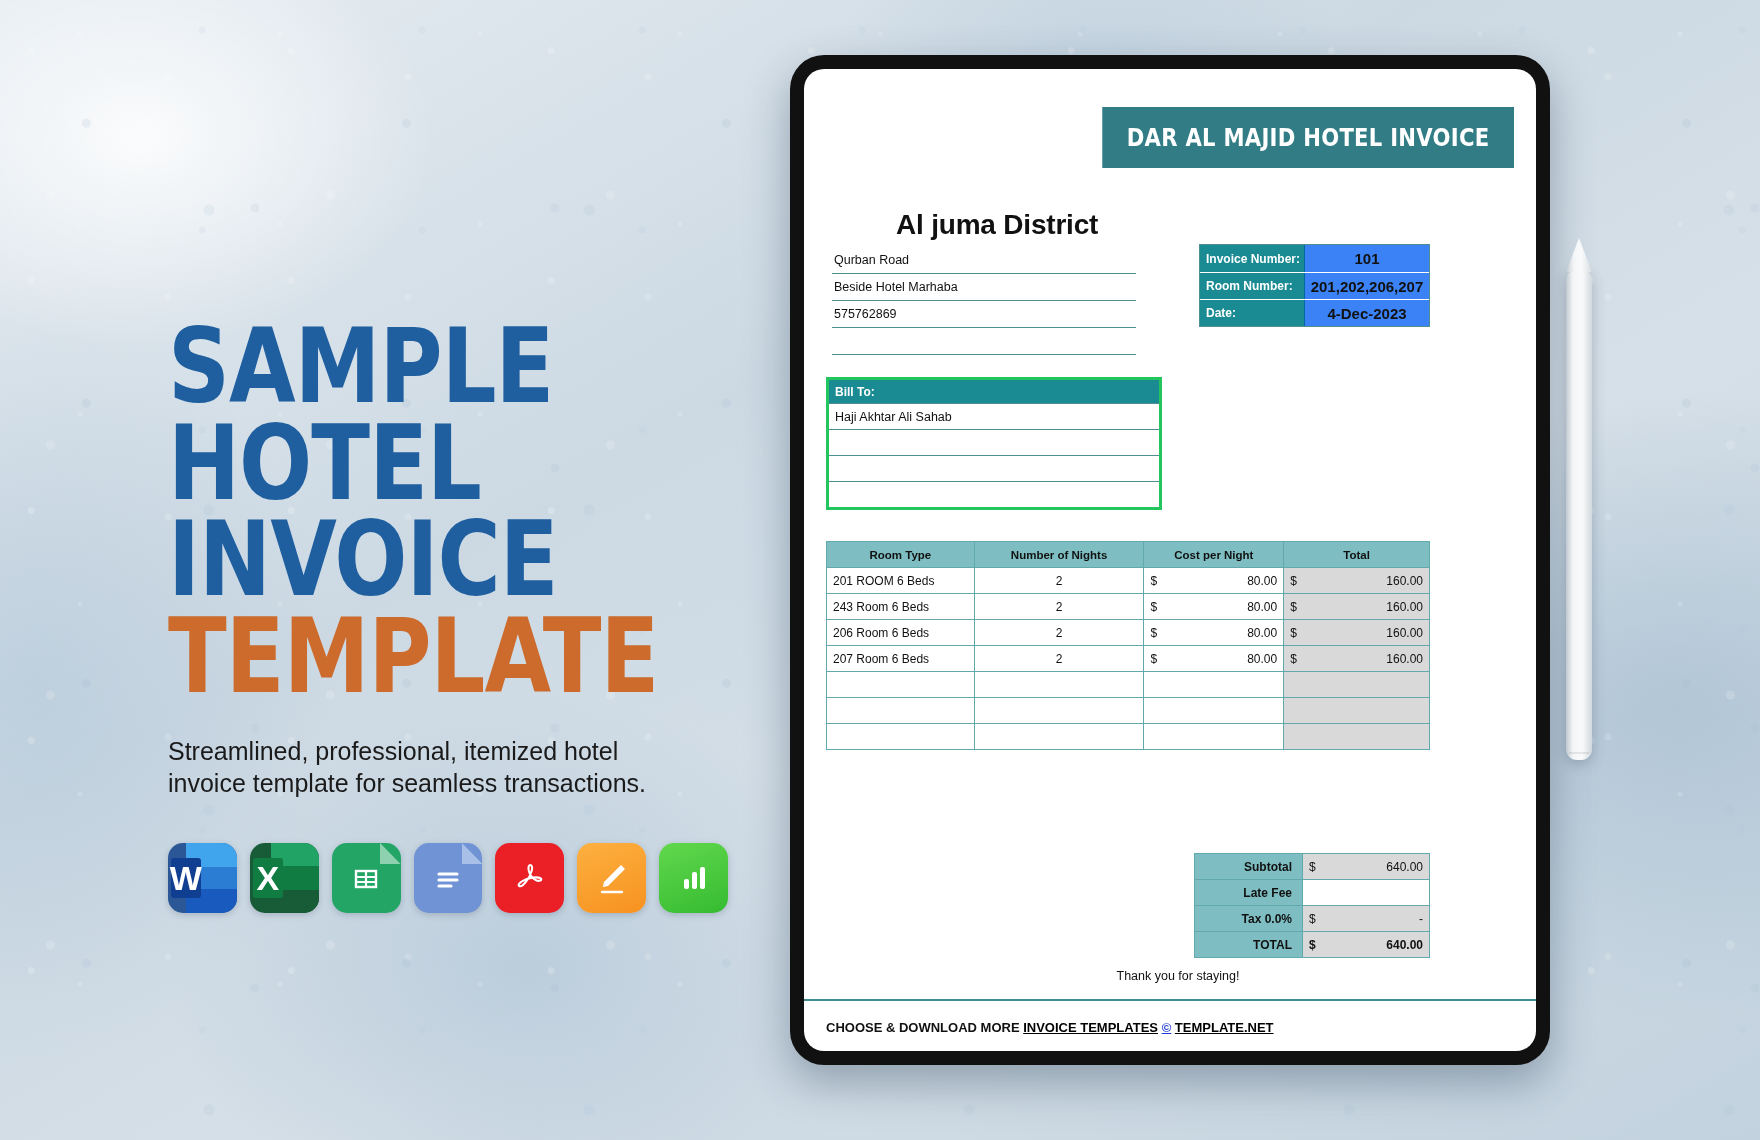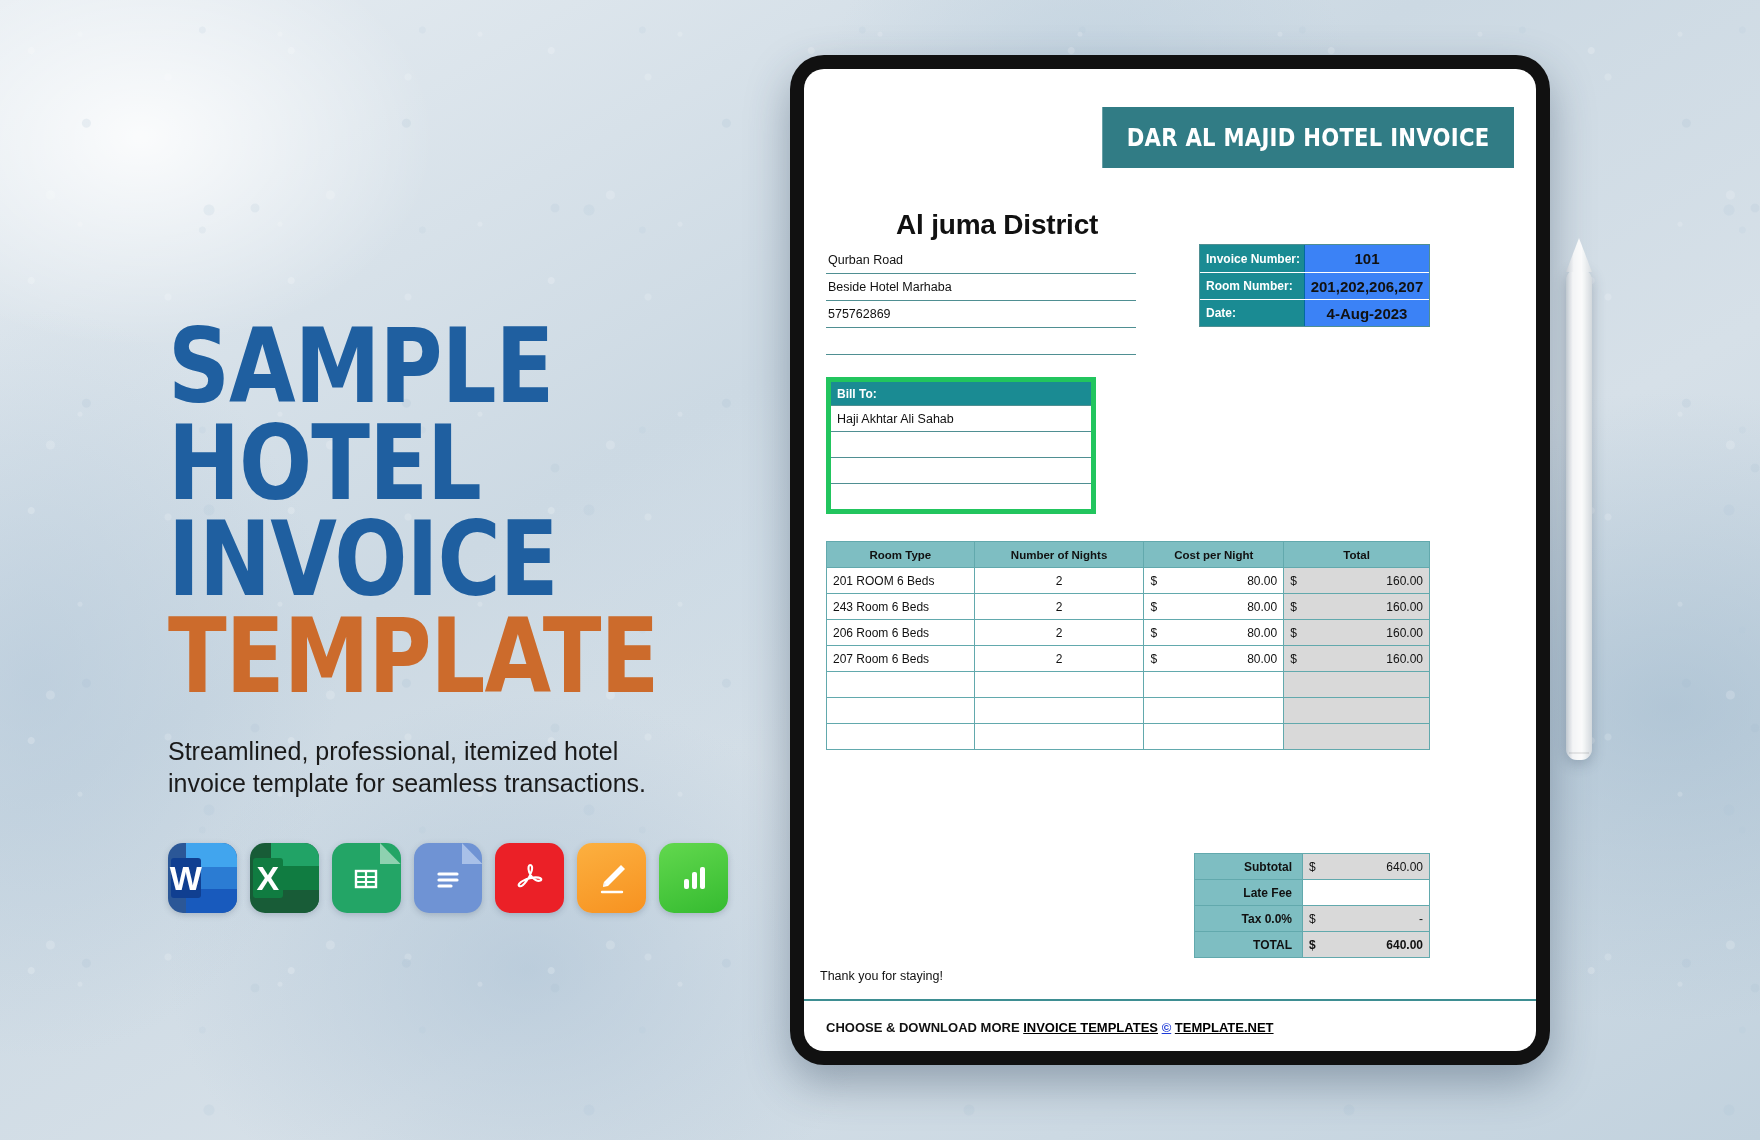--- a/index.html
+++ b/index.html
@@ -216,20 +216,21 @@
     top: 178px;
     width: 310px;
   }
   .addr-line {
     height: 27px;
     border-bottom: 1.5px solid #4f8f92;
     font-size: 12.5px;
     display: flex;
     align-items: center;
     padding-left: 2px;
+    margin-left: 6px;
   }
 
   .meta {
     position: absolute;
     left: 395px;
     top: 175px;
     width: 231px;
     border: 1px solid #4f8f92;
   }
   .meta-row { display: flex; height: 27px; }
@@ -252,22 +253,22 @@
     align-items: center;
     justify-content: center;
     font-weight: 700;
     font-size: 15px;
   }
 
   .billto {
     position: absolute;
     left: 22px;
     top: 308px;
-    width: 270px;
-    border: 5px solid #22c55e;
+    width: 336px;
+    border: 3px solid #22c55e;
   }
   .billto-head {
     background: #1a8b93;
     color: #fff;
     font-weight: 700;
     font-size: 12px;
     height: 23px;
     display: flex;
     align-items: center;
     padding-left: 6px;
@@ -333,21 +334,21 @@
     padding-right: 10px;
   }
   .totals .val { background: #d9d9d9; }
   .totals .val-white { background: #fff; }
   .totals .grand td { font-weight: 700; }
 
   .thanks {
     position: absolute;
     left: 16px; right: 0;
     top: 900px;
-    text-align: left;
+    text-align: center;
     font-size: 12.5px;
   }
   .rule {
     position: absolute;
     left: 0; right: 0;
     top: 930px;
     height: 2px;
     background: #3e8e92;
   }
 
@@ -455,21 +456,21 @@
         <div class="meta-row">
           <div class="meta-key">Invoice Number:</div>
           <div class="meta-val">101</div>
         </div>
         <div class="meta-row">
           <div class="meta-key">Room Number:</div>
           <div class="meta-val">201,202,206,207</div>
         </div>
         <div class="meta-row">
           <div class="meta-key">Date:</div>
-          <div class="meta-val">4-Aug-2023</div>
+          <div class="meta-val">4-Dec-2023</div>
         </div>
       </div>
 
       <div class="billto">
         <div class="billto-head">Bill To:</div>
         <div class="billto-row">Haji Akhtar Ali Sahab</div>
         <div class="billto-row"></div>
         <div class="billto-row"></div>
         <div class="billto-row"></div>
       </div>

